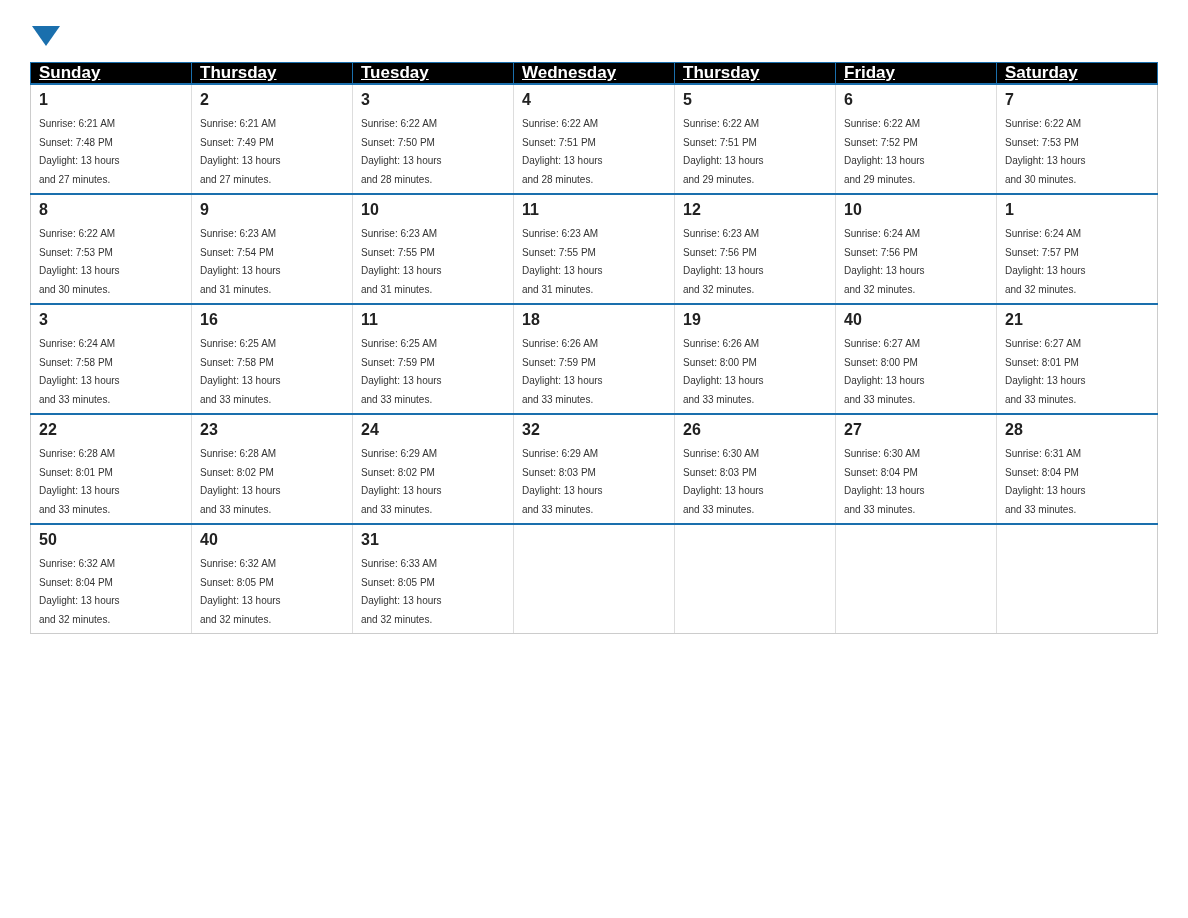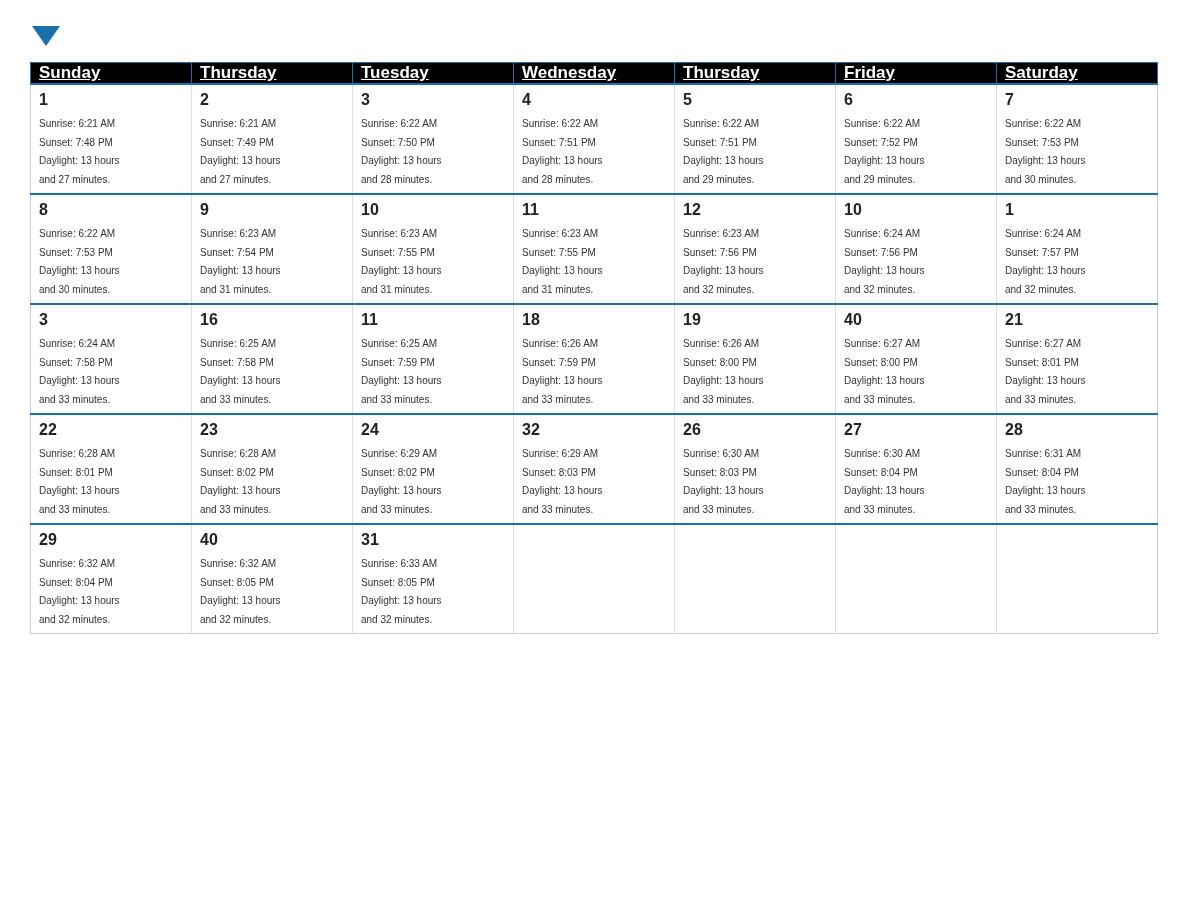--- a/index.html
+++ b/index.html
@@ -250,21 +250,21 @@
         <span class="day-number">27</span>
         <span class="day-info">Sunrise: 6:30 AM<br>Sunset: 8:04 PM<br>Daylight: 13 hours<br>and 33 minutes.</span>
       </td>
         <td>
         <span class="day-number">28</span>
         <span class="day-info">Sunrise: 6:31 AM<br>Sunset: 8:04 PM<br>Daylight: 13 hours<br>and 33 minutes.</span>
       </td>
       </tr>
       <tr>
         <td>
-        <span class="day-number">29</span>
+        <span class="day-number">50</span>
         <span class="day-info">Sunrise: 6:32 AM<br>Sunset: 8:04 PM<br>Daylight: 13 hours<br>and 32 minutes.</span>
       </td>
         <td>
         <span class="day-number">40</span>
         <span class="day-info">Sunrise: 6:32 AM<br>Sunset: 8:05 PM<br>Daylight: 13 hours<br>and 32 minutes.</span>
       </td>
         <td>
         <span class="day-number">31</span>
         <span class="day-info">Sunrise: 6:33 AM<br>Sunset: 8:05 PM<br>Daylight: 13 hours<br>and 32 minutes.</span>
       </td>

